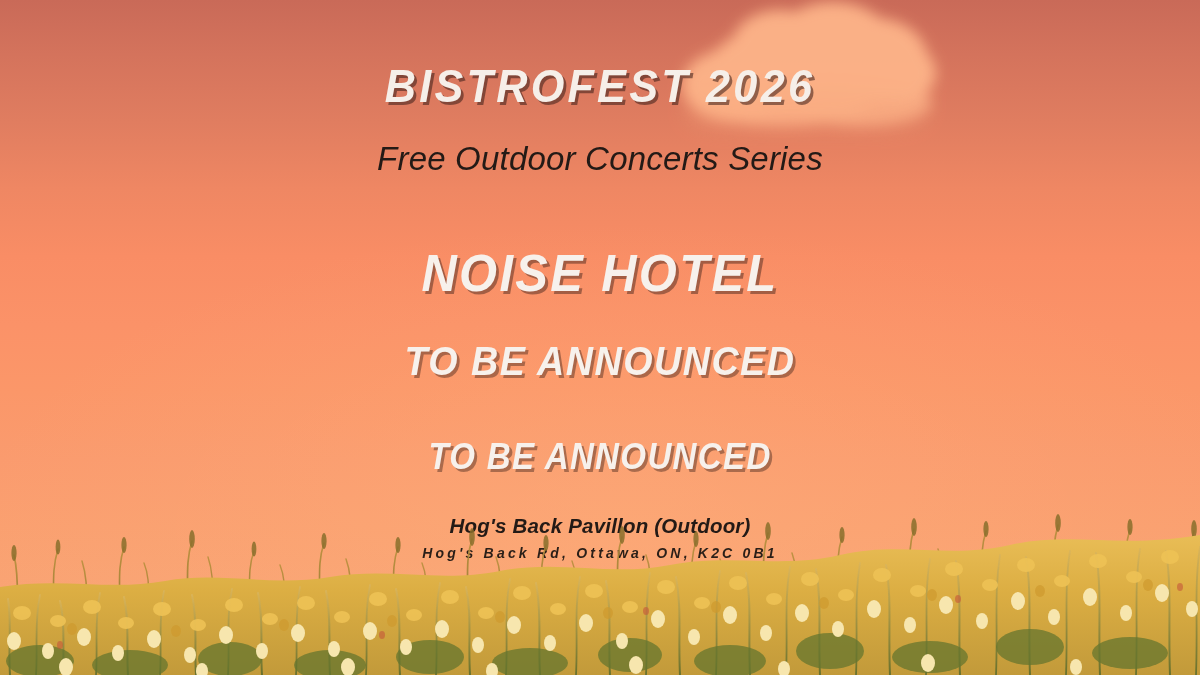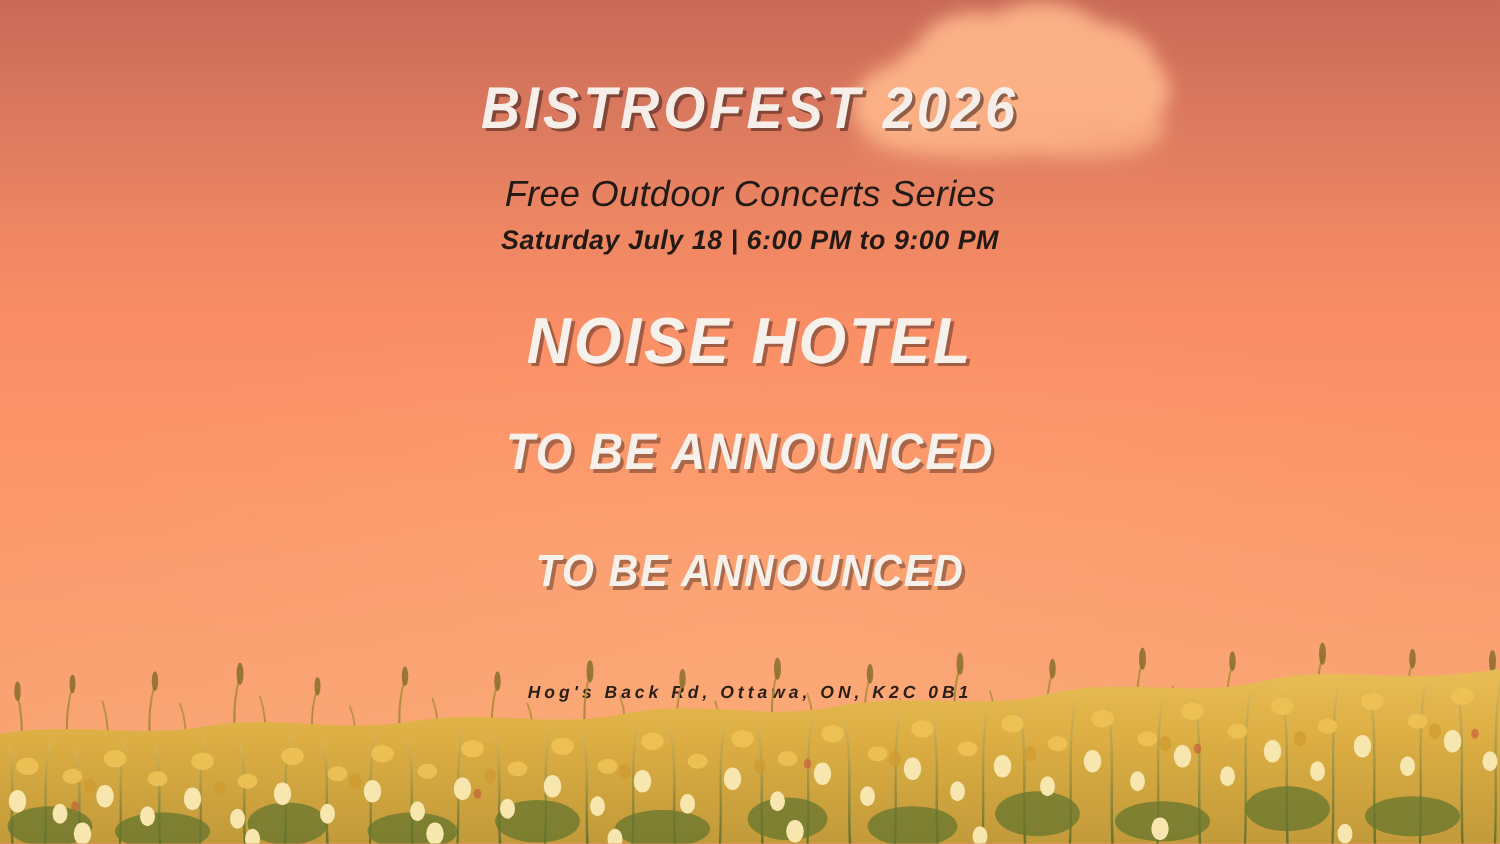--- a/index.html
+++ b/index.html
@@ -75,21 +75,21 @@
     font-weight:700;
     font-size:47px;
     letter-spacing:3.5px;
     color:#f6efe9;
     transform:scaleX(0.92);
     text-shadow:3px 3px 0 rgba(58,30,24,0.55);
   }
 
   .series-line {
     position:absolute; left:0; right:0; top:140px;
-    font-size:29px;
+    font-size:33px;
     font-weight:400;
     letter-spacing:0.2px;
     color:#231a16;
   }
   .date-line {
     position:absolute; left:0; right:0; top:180px;
     font-size:21.5px;
     font-weight:700;
     letter-spacing:0.4px;
     color:#231a16;
@@ -164,28 +164,28 @@
     <div class="puff p6"></div>
     <div class="cloud-tail"></div>
   </div>
 
   <div class="text-layer">
 
     <div class="festival-title">BISTROFEST 2026</div>
 
     <div class="series-line">Free Outdoor Concerts Series</div>
 
-    <div class="date-line">Saturday July 18 | 6:00 PM to 9:00 PM</div>
 
     <div class="act-headliner">NOISE HOTEL</div>
 
     <div class="act-second">TO BE ANNOUNCED</div>
 
     <div class="act-third">TO BE ANNOUNCED</div>
 
+    <div class="venue-name">Hog's Back Pavillon (Outdoor)</div>
 
     <div class="venue-address">Hog's Back Rd, Ottawa, ON, K2C 0B1</div>
 
   </div>
 
   <div class="meadow">
     <svg viewBox="0 0 1200 180" preserveAspectRatio="none">
       <defs>
         <linearGradient id="gFieldBase" x1="0" y1="0" x2="0" y2="1">
           <stop offset="0%" stop-color="#e9bd56"></stop>

